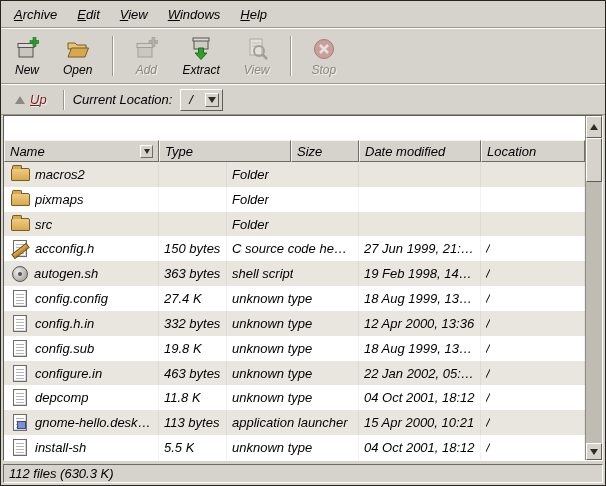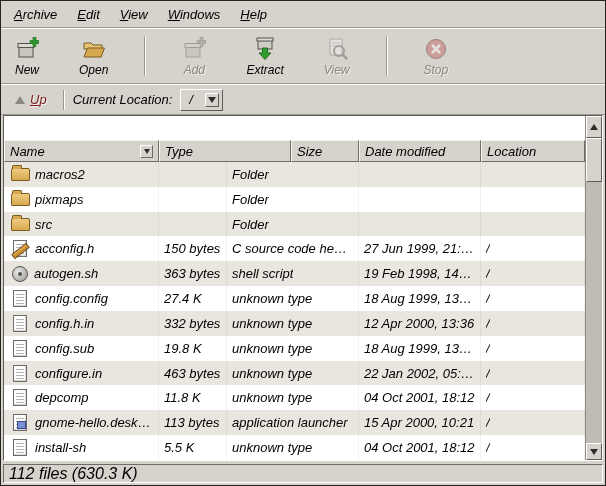--- a/index.html
+++ b/index.html
@@ -28,21 +28,21 @@
     cursor: default;
   }
   .menu-item::first-letter { text-decoration: underline; }
 
   
   .toolbar {
     height: 56px; flex: none;
     border-top: 1px solid #ffffff;
     border-bottom: 1px solid #9a978f;
     display: flex; align-items: center;
-    padding: 12px 6px; gap: 24px;
+    padding: 12px 6px; gap: 8px;
   }
   .tbtn {
     min-width: 40px; height: 48px;
     display: flex; flex-direction: column;
     align-items: center; justify-content: center;
     padding: 2px 7px; gap: 1px;
     border: 1px solid transparent;
   }
   .tbtn .ticon { height: 26px; display:flex; align-items:center; justify-content:center; }
   .tbtn .tlabel { font-size: 12px; white-space: nowrap; }
@@ -198,21 +198,21 @@
     border-right:1px solid #5f5d58; border-bottom:1px solid #5f5d58;
   }
 
   
   .statusbar { height:24px; flex:none; padding:3px 2px 2px 2px; }
   .statusframe {
     height:19px;
     border-top:1px solid #6e6c66; border-left:1px solid #6e6c66;
     border-right:1px solid #ffffff; border-bottom:1px solid #ffffff;
     display:flex; align-items:center; padding:0 5px;
-    font-size:16px;
+    font-size:13px;
   }
 </style>
 </head>
 <body>
 
 <div class="window">
 
   <div class="menubar">
     <div class="menu-item">Archive</div>
     <div class="menu-item">Edit</div>

